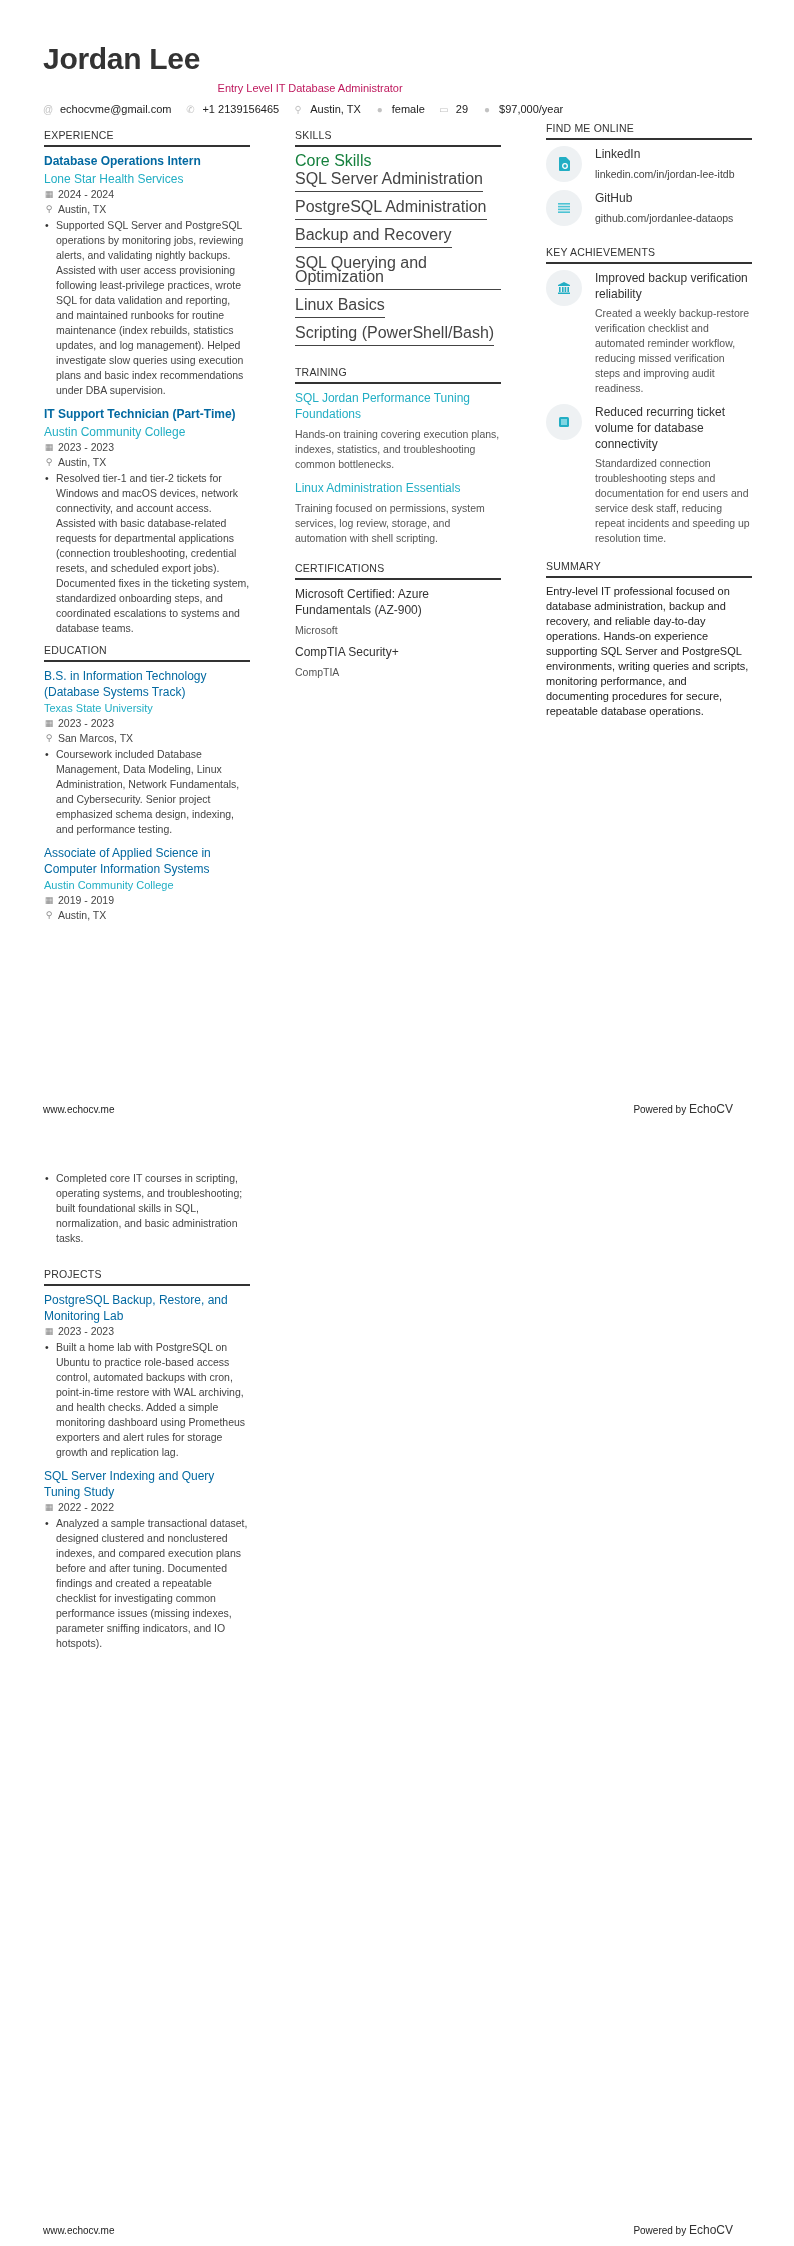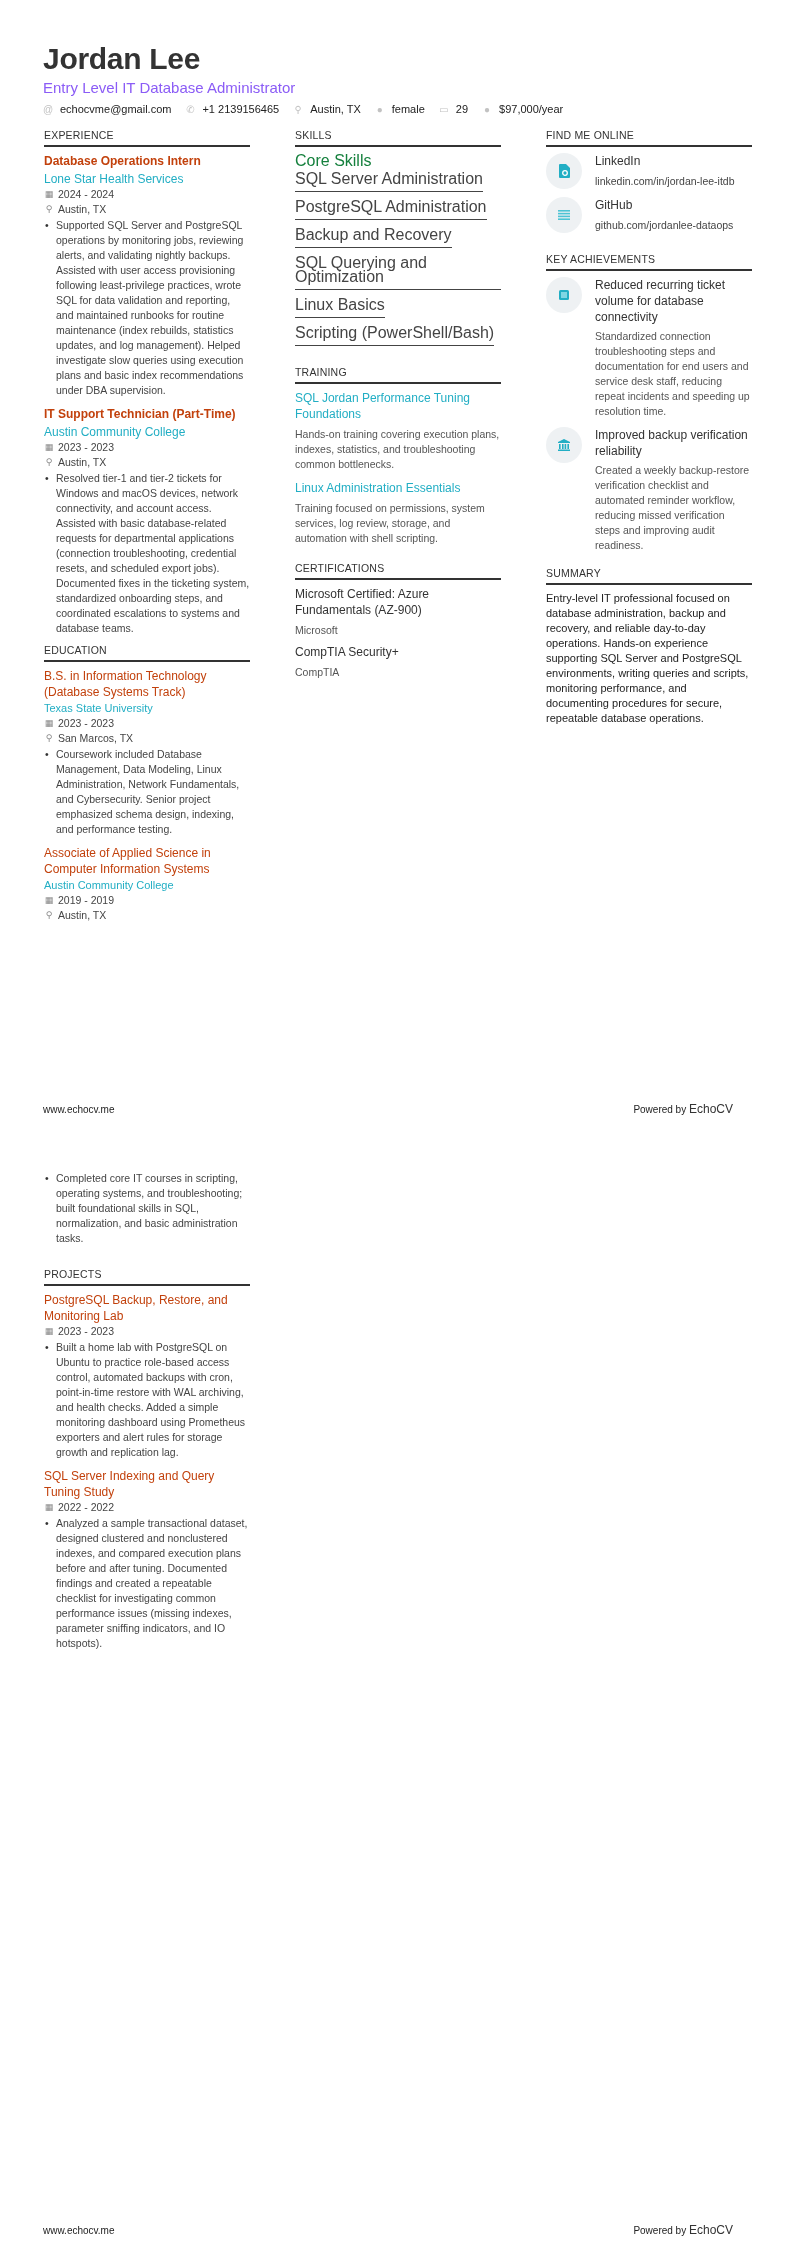--- a/index.html
+++ b/index.html
@@ -4,32 +4,32 @@
 <style>
   * { box-sizing: border-box; margin: 0; padding: 0; }
   html, body { width: 794px; background: #ffffff; }
   body { font-family: "Liberation Sans", "DejaVu Sans", sans-serif; color: #333333; position: relative; height: 2246px; }
   .page { position: absolute; left: 0; width: 794px; height: 1123px; }
   .page1 { top: 0; }
   .page2 { top: 1123px; }
 
   .header { position: absolute; left: 43px; top: 42px; }
   .name { font-size: 30px; font-weight: bold; color: #333; letter-spacing: -0.3px; line-height: 34px; }
-  .role { font-size: 15px; color: #8b5cf6; margin-top: 4px; line-height: 16px; }
+  .role { font-size: 11px; color: #be185d; margin-top: 4px; line-height: 16px; text-align: center; }
   .contacts { display: flex; align-items: center; margin-top: 7px; font-size: 11px; color: #222; }
   .contact { display: flex; align-items: center; margin-right: 14px; }
   .contact .ci { color: #c2c2c2; font-size: 10px; margin-right: 7px; width: 10px; text-align: center; }
 
   .col { position: absolute; width: 206px; }
   .col1 { left: 44px; }
   .col2 { left: 295px; }
   .col3 { left: 546px; }
 
   .sec-title { font-size: 10.5px; color: #333; letter-spacing: 0.2px; line-height: 13px; padding-bottom: 3px; border-bottom: 2px solid #333; margin-bottom: 6px; text-transform: uppercase; }
-  .item-title { font-size: 12px; font-weight: bold; color: #c2410c; line-height: 16px; }
+  .item-title { font-size: 12px; font-weight: bold; color: #0369a1; line-height: 16px; }
   .item-title.normal { font-weight: normal; font-size: 12px; }
   .org { font-size: 12px; color: #22aec4; line-height: 16px; margin-top: 2px; }
   .org.sm { font-size: 11px; margin-top: 0; }
   .meta { font-size: 10.5px; color: #444; line-height: 15px; display: flex; align-items: center; }
   .meta .mi { color: #888; font-size: 9px; width: 10px; margin-right: 4px; text-align: center; }
   ul.bul { list-style: none; margin-top: 1px; }
   ul.bul li { position: relative; padding-left: 12px; font-size: 10.5px; line-height: 15px; color: #444; }
   ul.bul li::before { content: "•"; position: absolute; left: 1px; top: 0; color: #333; }
   .entry { margin-bottom: 8px; }
 
@@ -176,21 +176,21 @@
     <div class="train-title">Linux Administration Essentials</div>
     <div class="train-desc">Training focused on permissions, system services, log review, storage, and automation with shell scripting.</div>
 
     <div class="sec-title" style="margin-top:16px;">CERTIFICATIONS</div>
     <div class="cert-name">Microsoft Certified: Azure Fundamentals (AZ-900)</div>
     <div class="cert-issuer">Microsoft</div>
     <div class="cert-name">CompTIA Security+</div>
     <div class="cert-issuer">CompTIA</div>
   </div>
 
-  <div class="col col3" style="top:129px;">
+  <div class="col col3" style="top:122px;">
     <div class="sec-title">FIND ME ONLINE</div>
     <div class="link-row">
       <div class="circle">
           <svg width="11" height="14" viewBox="0 0 11 14">
             <path d="M0 1 Q0 0 1 0 H7 L11 4 V13 Q11 14 10 14 H1 Q0 14 0 13 Z" fill="#22aec4"></path>
             <circle cx="6" cy="9" r="2.3" fill="none" stroke="#fff" stroke-width="1.3"></circle>
           </svg>
         </div>
       <div>
           <div class="link-label">LinkedIn</div>
@@ -206,48 +206,48 @@
             <rect x="0" y="8.4" width="12" height="1.6" fill="#4dc3d4"></rect>
           </svg>
         </div>
       <div>
           <div class="link-label">GitHub</div>
           <div class="link-url">github.com/jordanlee-dataops</div>
         </div>
     </div>
 
     <div class="sec-title" style="margin-top:20px;">KEY ACHIEVEMENTS</div>
-    <div class="link-row">
-      <div class="circle">
-          <svg width="12" height="12" viewBox="0 0 12 12">
-            <rect x="1" y="1" width="10" height="10" rx="1.5" fill="#22aec4"></rect>
-            <rect x="3" y="3" width="6" height="6" fill="#7fd6e3"></rect>
-          </svg>
-        </div>
-      <div>
-          <div class="ach-title">Reduced recurring ticket volume for database connectivity</div>
-          <div class="ach-desc">Standardized connection troubleshooting steps and documentation for end users and service desk staff, reducing repeat incidents and speeding up resolution time.</div>
-        </div>
-    </div>
     <div class="link-row">
       <div class="circle">
           <svg width="12" height="12" viewBox="0 0 12 12">
             <path d="M6 0 L12 3 V4 H0 V3 Z" fill="#22aec4"></path>
             <rect x="1" y="5" width="1.6" height="5" fill="#22aec4"></rect>
             <rect x="4" y="5" width="1.6" height="5" fill="#22aec4"></rect>
             <rect x="6.6" y="5" width="1.6" height="5" fill="#22aec4"></rect>
             <rect x="9.4" y="5" width="1.6" height="5" fill="#22aec4"></rect>
             <rect x="0" y="10.5" width="12" height="1.5" fill="#22aec4"></rect>
           </svg>
         </div>
       <div>
           <div class="ach-title">Improved backup verification reliability</div>
           <div class="ach-desc">Created a weekly backup-restore verification checklist and automated reminder workflow, reducing missed verification steps and improving audit readiness.</div>
         </div>
     </div>
+    <div class="link-row">
+      <div class="circle">
+          <svg width="12" height="12" viewBox="0 0 12 12">
+            <rect x="1" y="1" width="10" height="10" rx="1.5" fill="#22aec4"></rect>
+            <rect x="3" y="3" width="6" height="6" fill="#7fd6e3"></rect>
+          </svg>
+        </div>
+      <div>
+          <div class="ach-title">Reduced recurring ticket volume for database connectivity</div>
+          <div class="ach-desc">Standardized connection troubleshooting steps and documentation for end users and service desk staff, reducing repeat incidents and speeding up resolution time.</div>
+        </div>
+    </div>
 
     <div class="sec-title" style="margin-top:14px;">SUMMARY</div>
     <div class="summary-text">Entry-level IT professional focused on database administration, backup and recovery, and reliable day-to-day operations. Hands-on experience supporting SQL Server and PostgreSQL environments, writing queries and scripts, monitoring performance, and documenting procedures for secure, repeatable database operations.</div>
   </div>
 
   <div class="footer" style="top:1102px;">
     <span>www.echocv.me</span>
     <span><span>Powered by </span><span class="brand">EchoCV</span></span>
   </div>
 </div>

